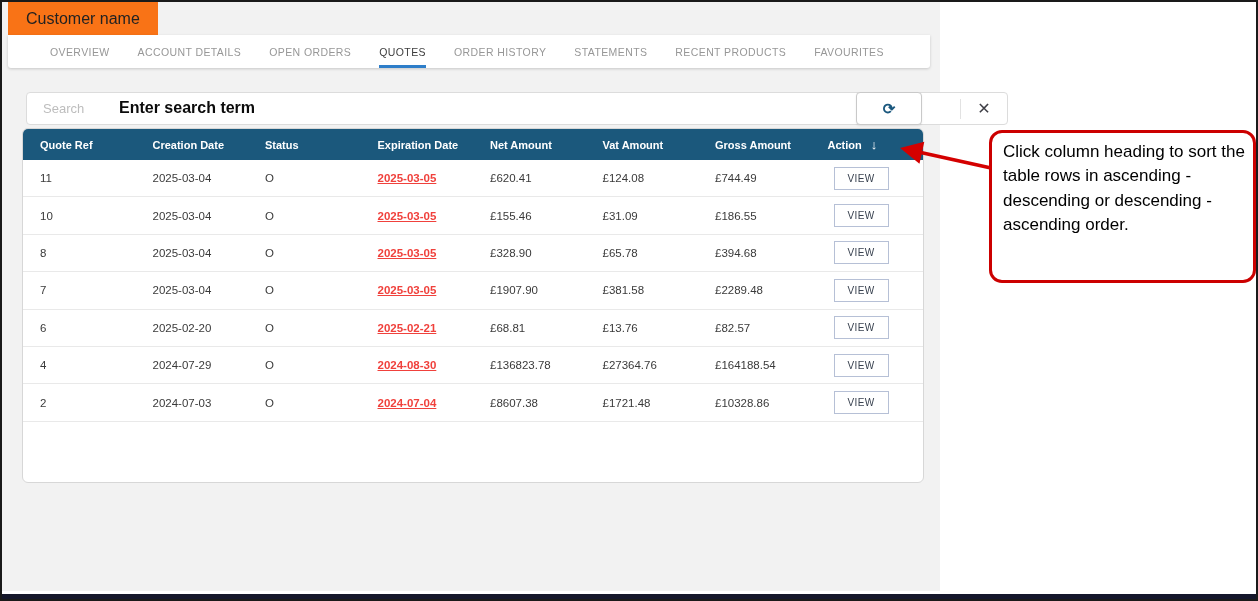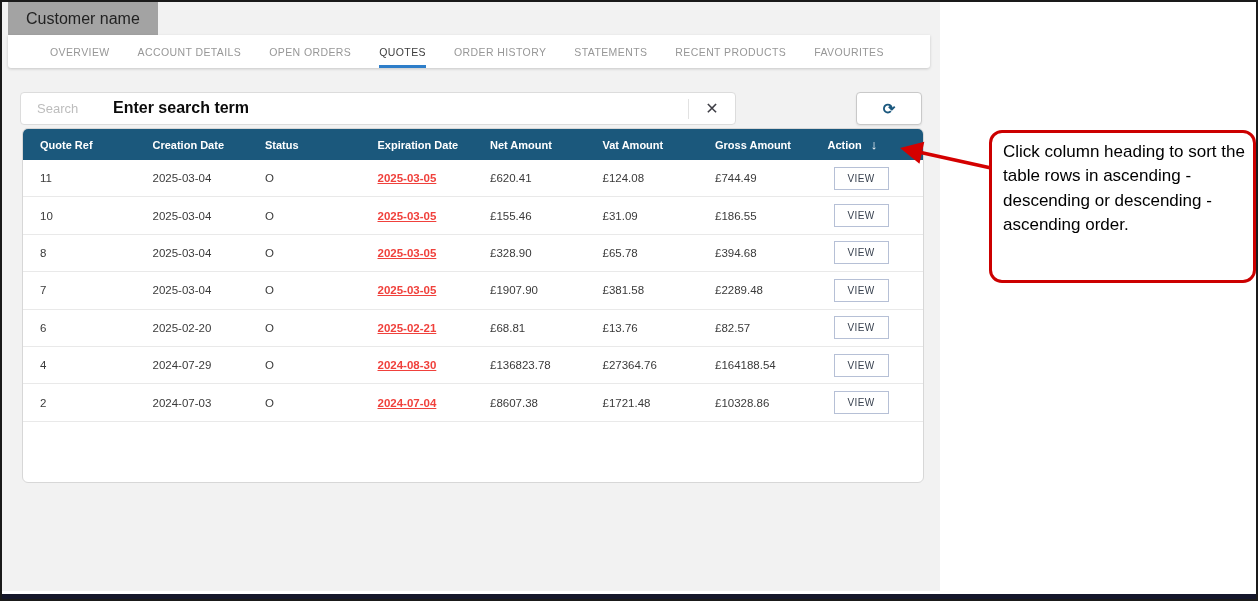--- a/index.html
+++ b/index.html
@@ -13,21 +13,21 @@
   }
   
   .app-panel {
     position: absolute; left: 0; top: 0;
     width: 938px; height: 589px;
     background: #f2f2f2;
   }
   .title-tab {
     position: absolute; left: 6px; top: 0;
     height: 33px; padding: 0 18px;
-    background: #a3a3a3;
+    background: #f97316;
     display: flex; align-items: center;
     font-size: 16px; color: #222;
   }
   .tabbar {
     position: absolute; left: 6px; top: 33px;
     width: 922px; height: 33px;
     background: #ffffff;
     box-shadow: 0 1px 3px rgba(0,0,0,0.18);
     display: flex; align-items: stretch;
     padding-left: 42px; gap: 28px;
@@ -39,22 +39,22 @@
     color: #979797; cursor: pointer;
     border-bottom: 3px solid transparent;
     padding-top: 3px;
   }
   .tab.active {
     color: #3d3d3d;
     border-bottom-color: var(--active-tab-underline, #2e7ec9);
   }
   
   .search-box {
-    position: absolute; left: 18px; top: 90px;
-    width: 716px; height: 33px;
+    position: absolute; left: 24px; top: 90px;
+    width: 982px; height: 33px;
     background: #fff; border: 1px solid #dcdcdc; border-radius: 4px;
     display: flex; align-items: center;
   }
   .search-box input {
     flex: 1; height: 100%; border: 0; outline: none;
     padding-left: 16px; font-size: 13px;
     font-family: "Liberation Sans", sans-serif;
     color: #333; background: transparent;
   }
   .search-box input::placeholder { color: #bdbdbd; }

